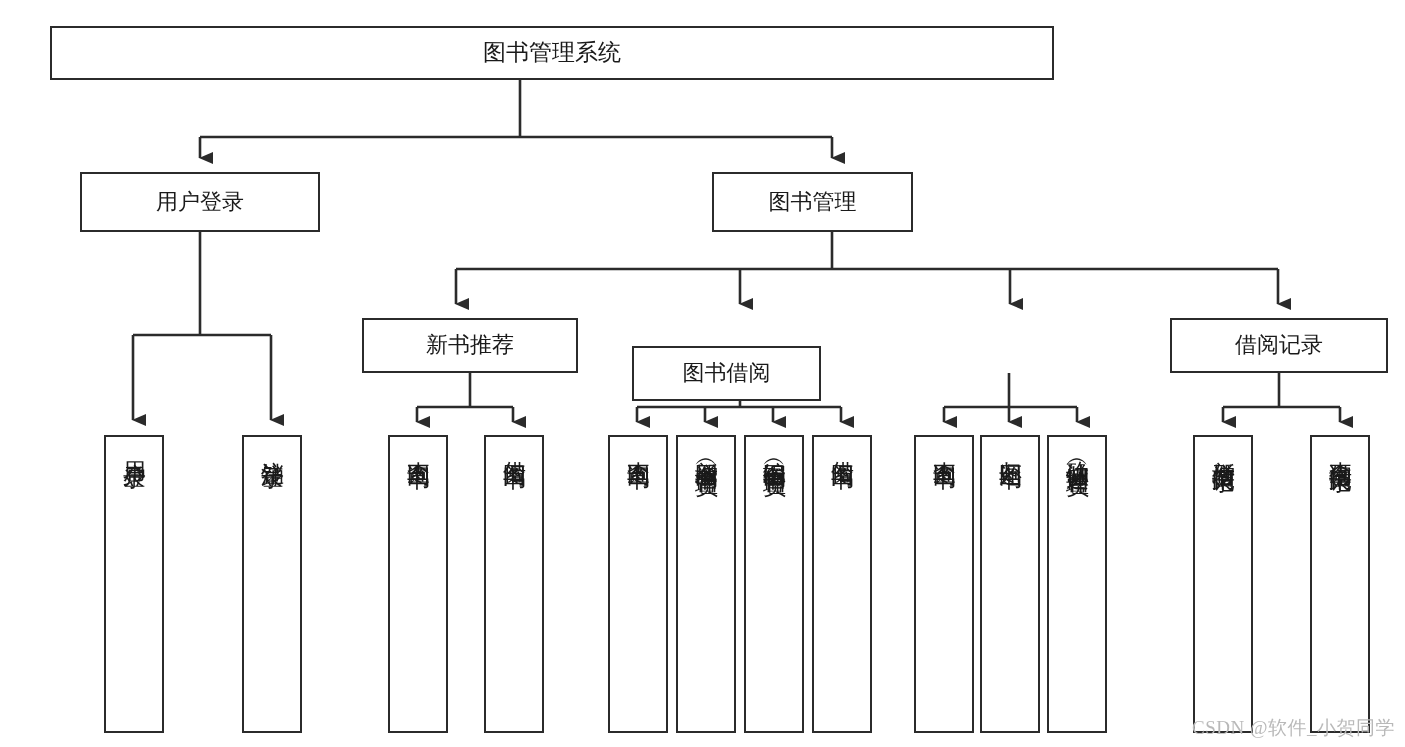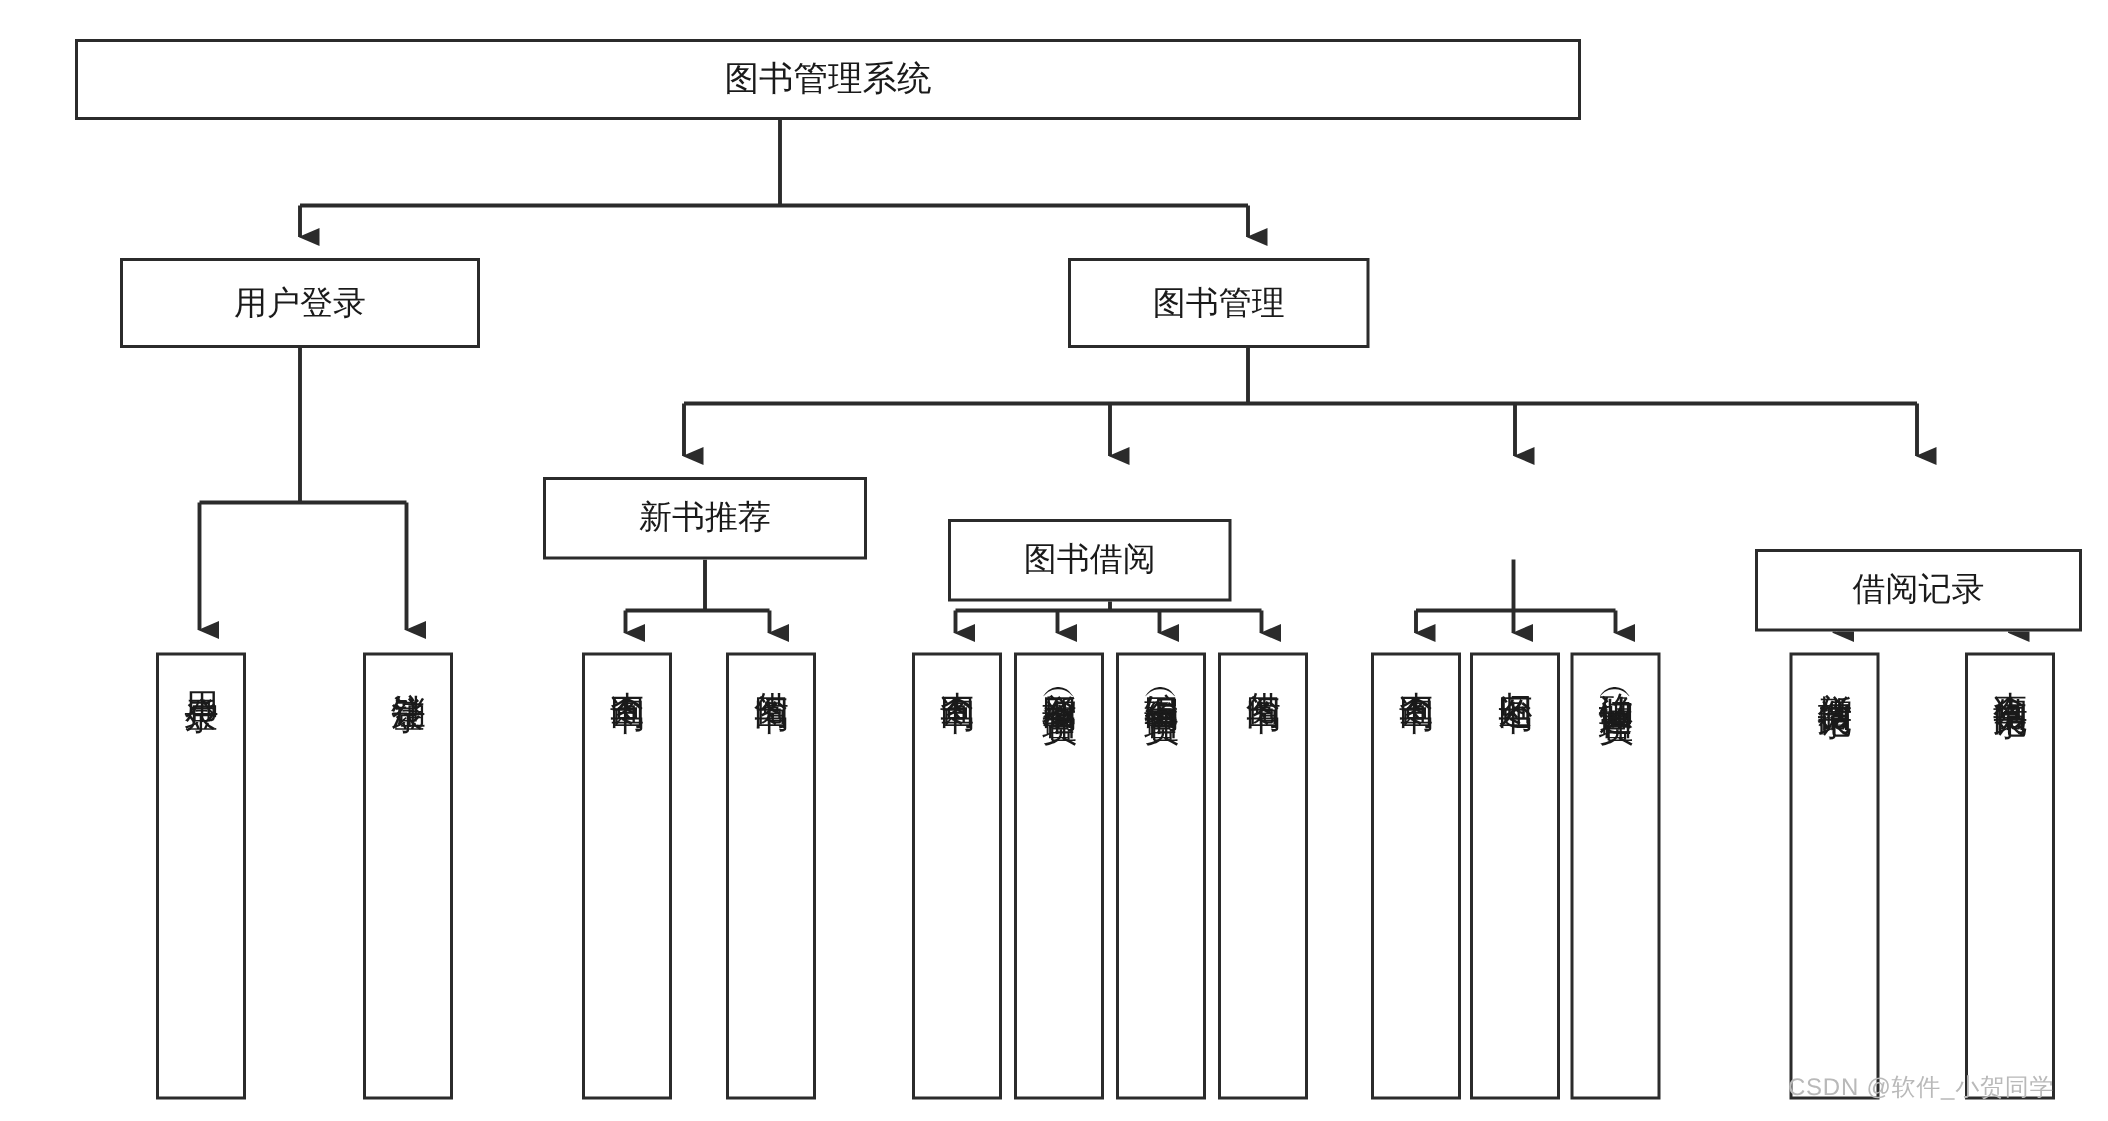--- a/index.html
+++ b/index.html
@@ -56,24 +56,25 @@
   }
   .node.leaf .label {
     writing-mode: vertical-rl;
     text-orientation: upright;
     letter-spacing: 2px;
     white-space: nowrap;
     margin: 0 auto;
   }
   .watermark {
     position: absolute;
-    font-size: 16px;
+    font-size: 19px;
     color: #b9b9b9;
     white-space: nowrap;
     letter-spacing: 0.5px;
+    font-family: Liberation Serif, serif;
   }
 </style>
 </head>
 <body>
 
 <div id="canvas">
 
   <svg id="edges" viewBox="0 0 1405 747" xmlns="http://www.w3.org/2000/svg">
     <defs>
       <marker id="arrow" viewBox="0 0 12 14" refX="6" refY="13" markerWidth="12" markerHeight="14" orient="auto-start-reverse" markerUnits="userSpaceOnUse">
@@ -134,21 +135,21 @@
   <div class="node lvl1" style="left:712px; top:172px; width:201px; height:60px;">
     <span class="label">图书管理</span>
   </div>
 
   <div class="node lvl2" style="left:362px; top:318px; width:216px; height:55px;">
     <span class="label">新书推荐</span>
   </div>
   <div class="node lvl2" style="left:632px; top:318px; width:189px; height:55px;margin-top:28px;">
     <span class="label">图书借阅</span>
   </div>
-  <div class="node lvl2" style="left:1170px; top:318px; width:218px; height:55px;margin-top:48px;">
+  <div class="node lvl2" style="left:1170px; top:318px; width:218px; height:55px;">
     <span class="label">借阅记录</span>
   </div>
 
   <div class="node leaf" style="left:104px; top:435px; width:60px; height:298px;">
     <span class="label">用户登录</span>
   </div>
   <div class="node leaf" style="left:242px; top:435px; width:60px; height:298px;">
     <span class="label">注销登录</span>
   </div>
 

